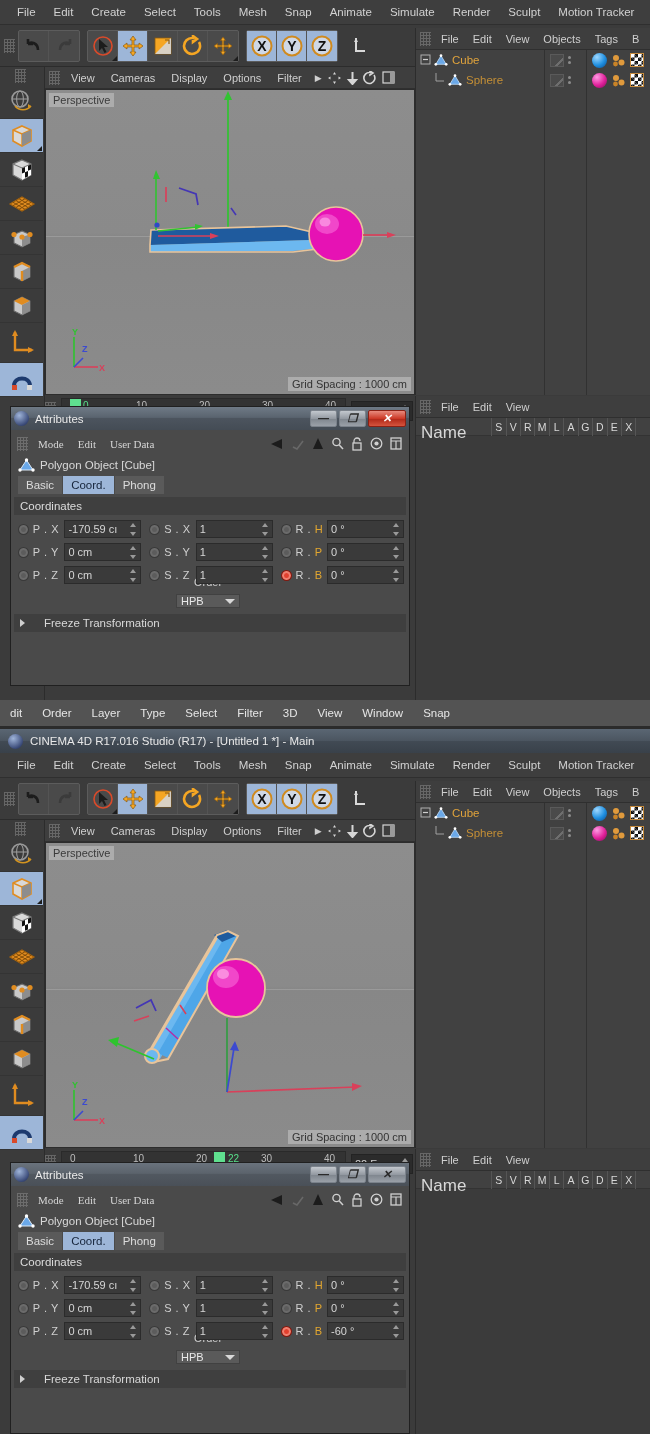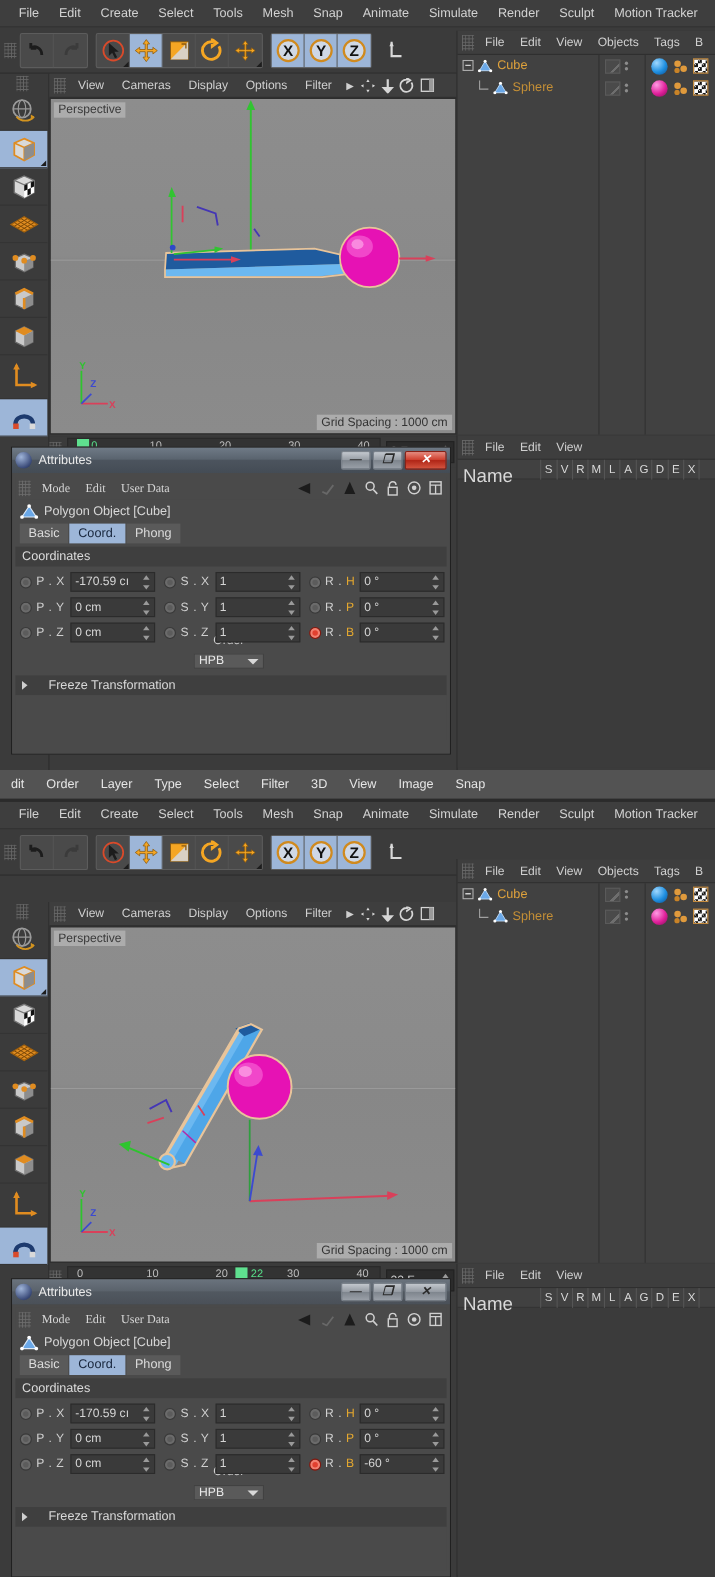--- a/index.html
+++ b/index.html
@@ -778,26 +778,30 @@
 
 <div class="ps-bar" style="top:700px;">
   <span class="mi">dit</span>
   <span class="mi">Order</span>
   <span class="mi">Layer</span>
   <span class="mi">Type</span>
   <span class="mi">Select</span>
   <span class="mi">Filter</span>
   <span class="mi">3D</span>
   <span class="mi">View</span>
-  <span class="mi">Image</span>
+  <span class="mi">Window</span>
   <span class="mi">Snap</span>
 </div>
 
 <div class="c4d-window" style="top:729px; height:705px;">
 
+  <div class="ti-title">
+    <span class="lg"></span>
+    <span class="tx">CINEMA 4D R17.016 Studio (R17) - [Untitled 1 *] - Main</span>
+  </div>
 
   <div class="menubar">
     <span class="mi">File</span>
     <span class="mi">Edit</span>
     <span class="mi">Create</span>
     <span class="mi">Select</span>
     <span class="mi">Tools</span>
     <span class="mi">Mesh</span>
     <span class="mi">Snap</span>
     <span class="mi">Animate</span>

